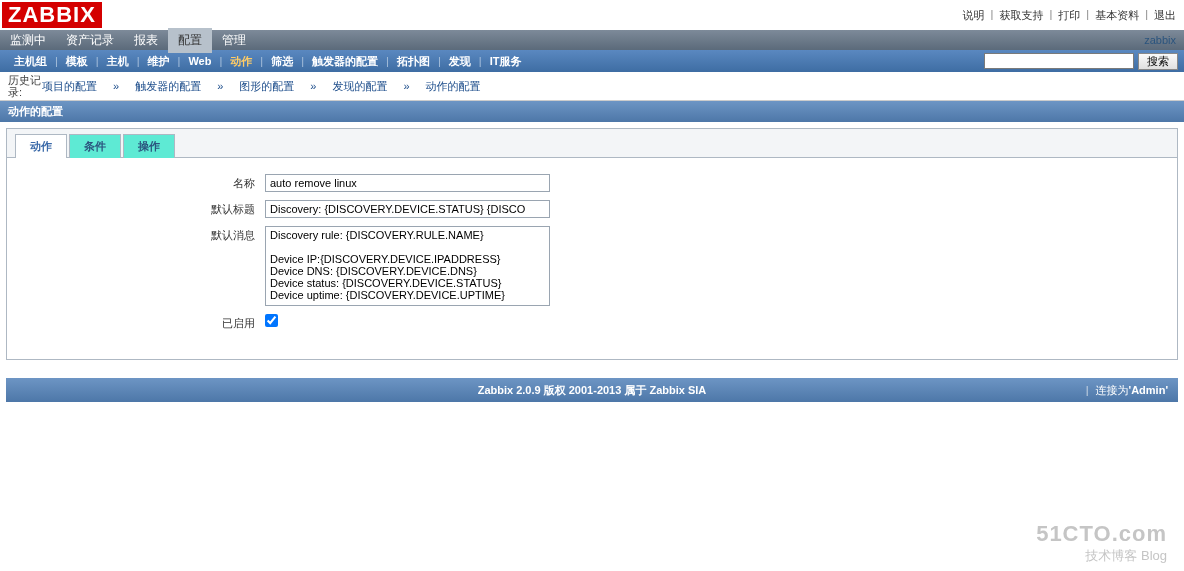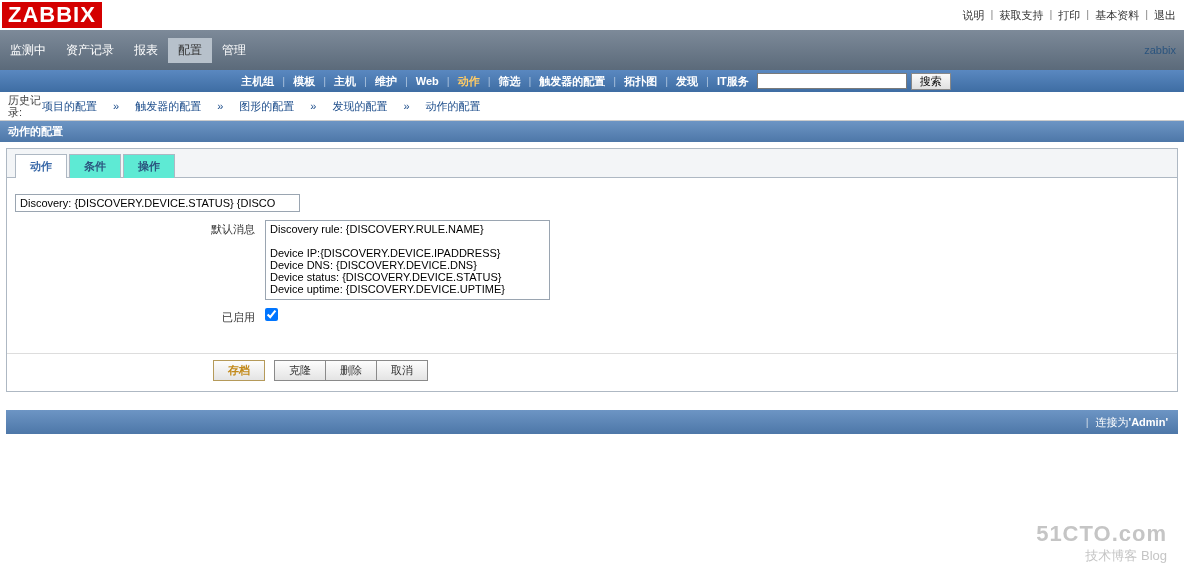--- a/index.html
+++ b/index.html
@@ -2,26 +2,26 @@
 <html><head>
 <meta charset="utf-8">
 <style>
 * { box-sizing: border-box; margin: 0; padding: 0; }
 body { font-family: Verdana, Arial, sans-serif; font-size: 11px; background: #fff; color: #333; }
 .logo-row { display: flex; justify-content: space-between; align-items: center; padding: 2px 8px 2px 2px; }
 .logo { background: #d40000; color: #fff; font-family: Arial, sans-serif; font-size: 22px; font-weight: bold; padding: 0 6px; letter-spacing: 1px; }
 .top-links { display: flex; gap: 4px; font-size: 11px; margin-left: 34px; }
 .top-links span { cursor: pointer; }
 .sep { color: #888; padding: 0 2px; }
-.main-menu { background: linear-gradient(#7d8a99, #5b6a7a); display: flex; justify-content: space-between; align-items: center; height: 40px; padding-right: 8px; }
+.main-menu { background: linear-gradient(#7d8a99, #5b6a7a); display: flex; justify-content: space-between; align-items: center; height: 20px; padding-right: 8px; }
 .main-menu-items { display: flex; }
 .main-menu-item { color: #fff; padding: 4px 10px; cursor: pointer; font-size: 12px; }
 .main-menu-item.active { background: #b7c1cb; color: #333; }
 .user-label { color: #2b547e; font-size: 11px; }
-.sub-menu { background: linear-gradient(#5a88c0, #3e6da3); display: flex; justify-content: center; align-items: center; height: 22px; padding: 0 6px; }
+.sub-menu { background: linear-gradient(#5a88c0, #3e6da3); display: flex; justify-content: space-between; align-items: center; height: 22px; padding: 0 6px; }
 .sub-menu-items { display: flex; align-items: center; }
 .sub-menu-item { color: #fff; padding: 0 8px; cursor: pointer; font-weight: bold; font-size: 11px; }
 .sub-menu-item.active { color: #ffcc66; }
 .sub-sep { color: #a8c0dc; }
 .search-box { display: flex; gap: 4px; }
 .search-box input { width: 150px; height: 16px; font-size: 11px; border: 1px solid #7a7a7a; }
 .search-box button { font-size: 11px; padding: 0 8px; background: linear-gradient(#fafafa,#e0e0e0); border: 1px solid #888; cursor: pointer; }
 .history-row { display: flex; align-items: center; padding: 2px 8px; background: #fff; border-bottom: 1px solid #ccc; min-height: 28px; }
 .history-label { color: #444; width: 34px; line-height: 12px; }
 .breadcrumb { display: flex; gap: 16px; align-items: center; }
@@ -127,47 +127,45 @@
 <div class="section-header">动作的配置</div>
 
 <div class="content-box">
   <div class="tab-row" id="tab-row">
       <div class="tab active">动作</div>
       <div class="tab">条件</div>
       <div class="tab">操作</div>
     </div>
   <div class="form-area">
     <div class="form-row">
+      <div class="form-label">名称</div>
+      <input type="text" value="auto remove linux" style="">
+    </div>
+    <div class="form-row">
+      <div class="form-label">默认标题</div>
       <input type="text" value="Discovery: {DISCOVERY.DEVICE.STATUS} {DISCO" style="">
     </div>
     <div class="form-row">
       <div class="form-label">默认消息</div>
       <textarea id="msg-area" style="">Discovery rule: {DISCOVERY.RULE.NAME}
 
 Device IP:{DISCOVERY.DEVICE.IPADDRESS}
 Device DNS: {DISCOVERY.DEVICE.DNS}
 Device status: {DISCOVERY.DEVICE.STATUS}
 Device uptime: {DISCOVERY.DEVICE.UPTIME}</textarea>
     </div>
     <div class="form-row">
       <div class="form-label">已启用</div>
       <input type="checkbox" id="enabled-cb" checked="" style="">
     </div>
   </div>
-  <div class="button-row">
-    <button class="btn primary">存档</button>
-    <div class="btn-group">
-      <button class="btn">克隆</button>
-      <button class="btn">删除</button>
-      <button class="btn">取消</button>
-    </div>
-  </div>
 </div>
 
 <div class="footer">
+  <span>Zabbix 2.0.9 版权 2001-2013 属于 Zabbix SIA</span>
   <span class="footer-right">
     <span class="footer-sep">|</span>
     <span>连接为</span><b>'Admin'</b>
   </span>
 </div>
 
 <div class="watermark">
   <div class="wm-top">51CTO.com</div>
   <div class="wm-bot">技术博客  Blog</div>
 </div>

